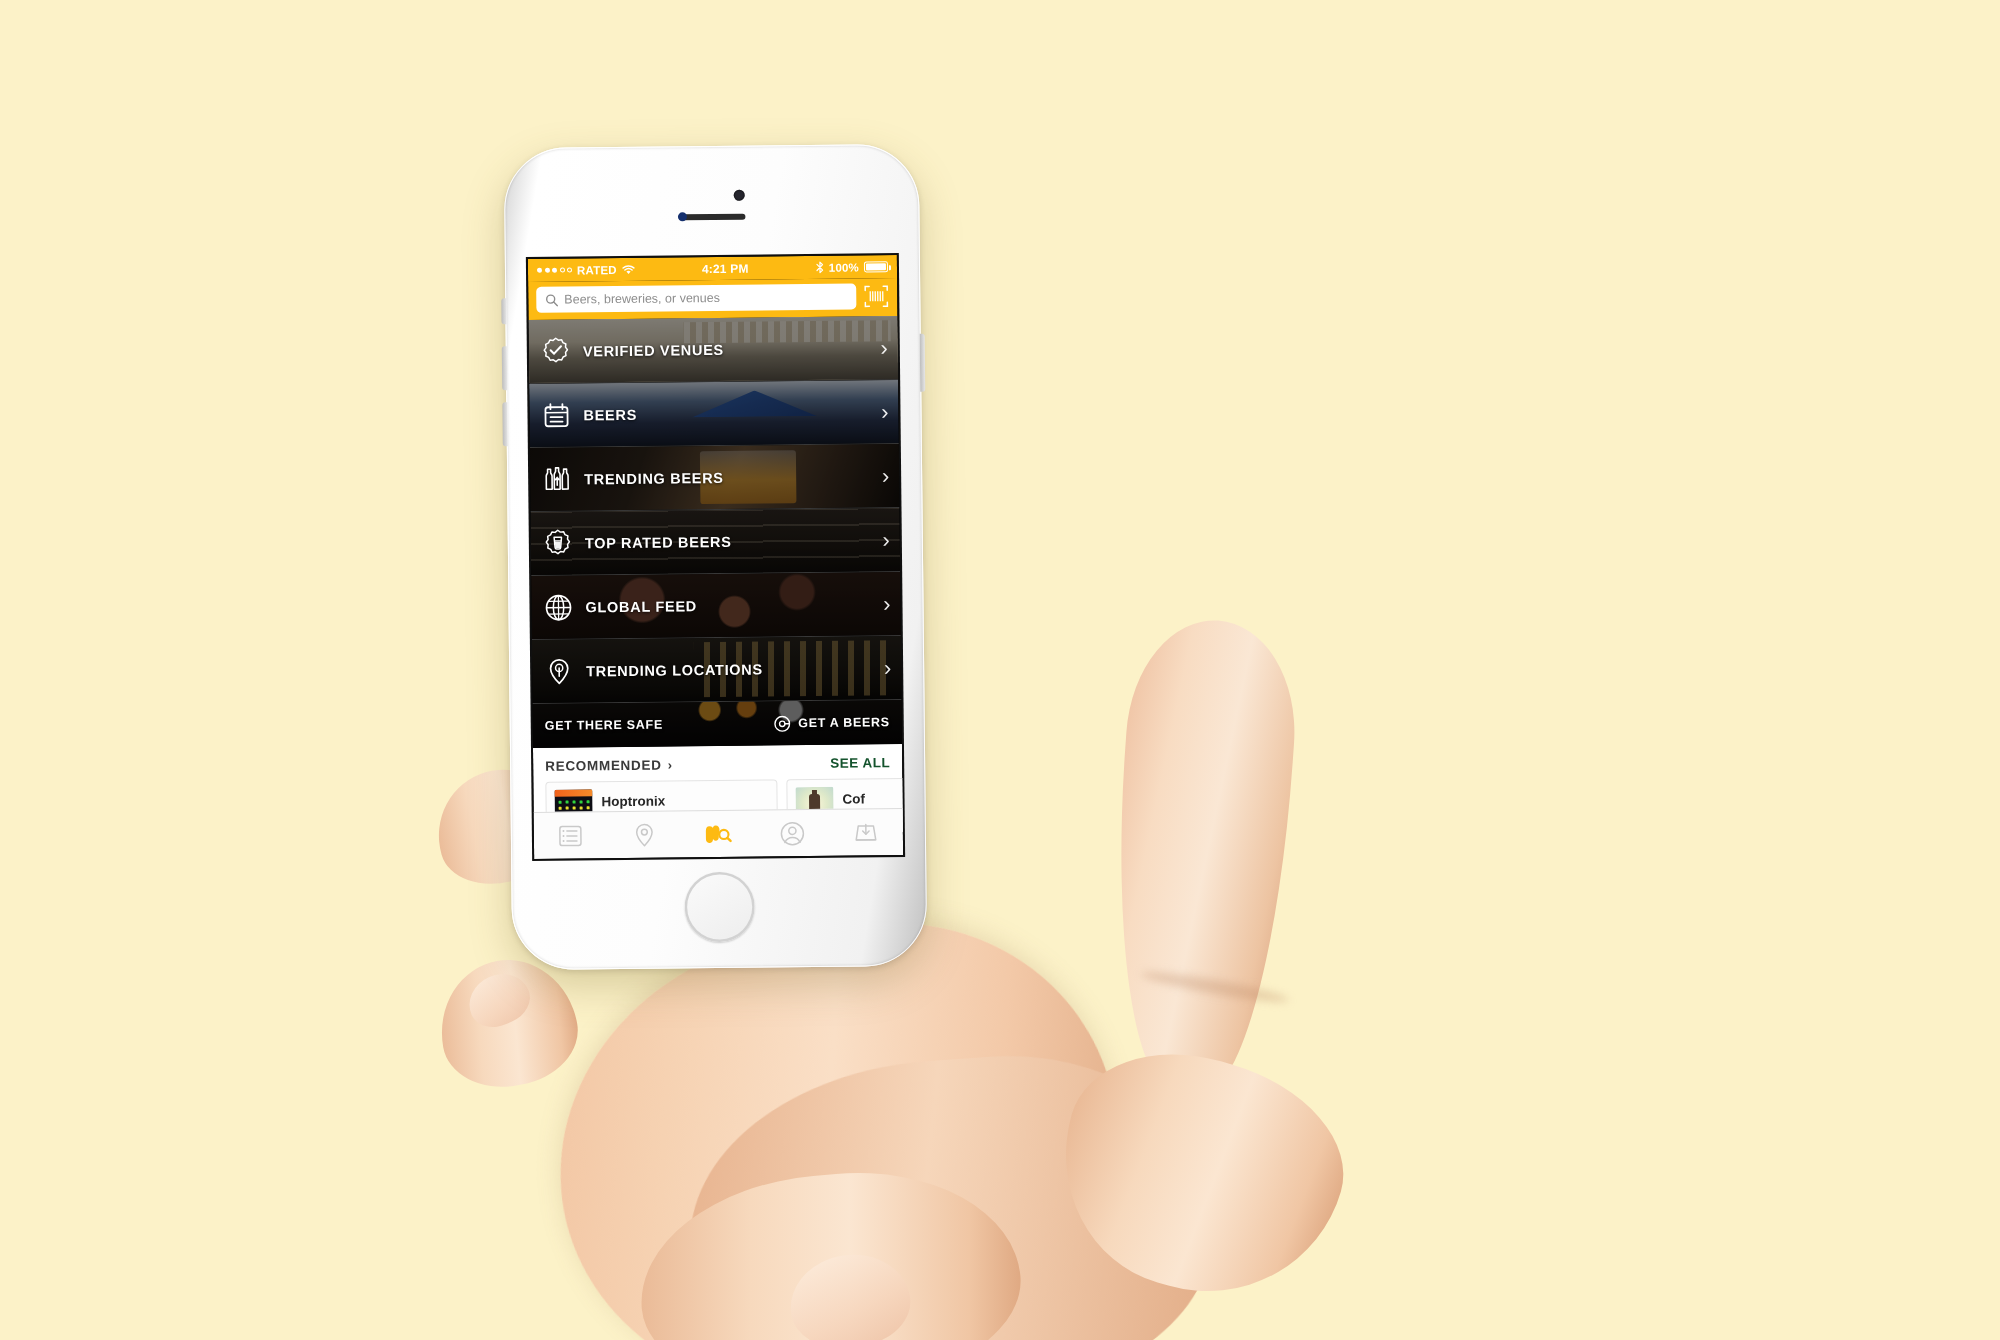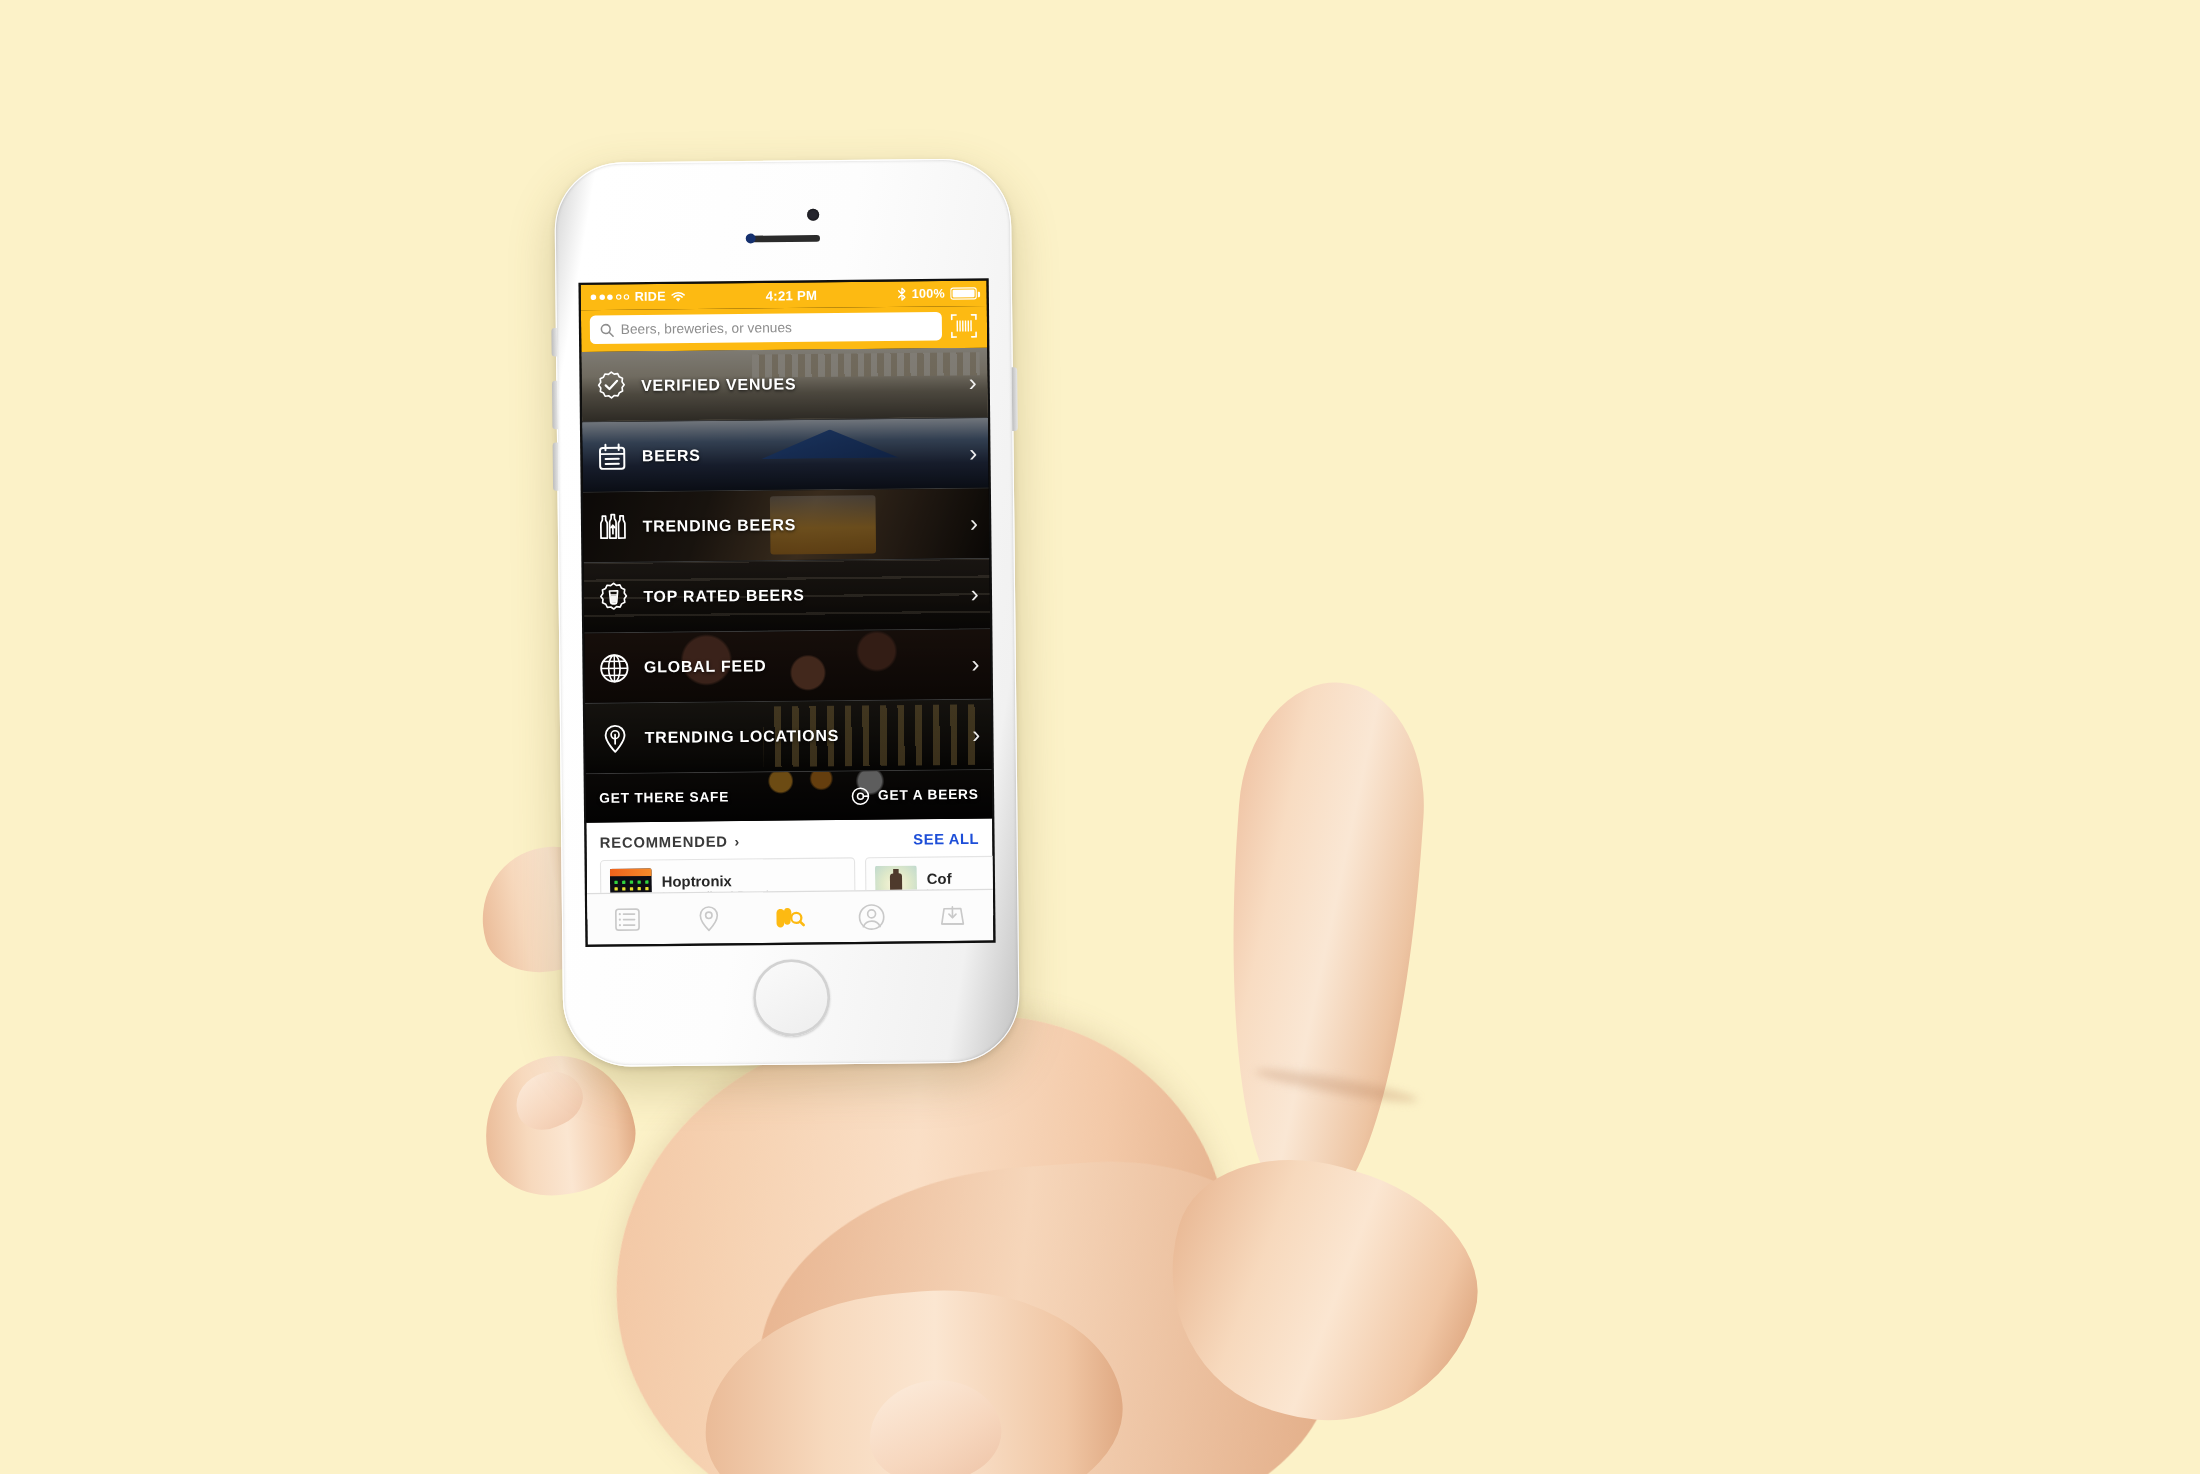--- a/index.html
+++ b/index.html
@@ -123,21 +123,21 @@
     text-shadow:0 1px 3px rgba(0,0,0,.9); }
   .ride-right{ position:relative; margin-left:auto; display:flex; align-items:center; gap:7px;
     color:#fff; font-size:12.5px; font-weight:700; letter-spacing:.7px;
     text-shadow:0 1px 3px rgba(0,0,0,.9); }
 
   
   .rec-wrap{ background:#fff; }
   .rec-head{ display:flex; align-items:center; padding:11px 12px 8px; }
   .rec-title{ color:#3a3a3a; font-size:13.5px; font-weight:700; letter-spacing:.7px; }
   .rec-arrow{ color:#3a3a3a; font-size:13px; margin-left:6px; font-weight:700; }
-  .rec-seeall{ margin-left:auto; color:#1d4ed8; font-size:13.5px; font-weight:700; letter-spacing:.5px; }
+  .rec-seeall{ margin-left:auto; color:#14532d; font-size:13.5px; font-weight:700; letter-spacing:.5px; }
 
   .rec-cards{ display:flex; gap:9px; padding:0 12px; }
   .rec-card{
     flex:0 0 232px; height:54px; background:#fdfdfd;
     border:1px solid #e4e4e4; border-radius:4px;
     display:flex; align-items:center; gap:9px; padding:6px 8px;
   }
   .rec-thumb{ width:38px; height:38px; flex:0 0 38px; border-radius:2px; overflow:hidden; }
   .rec-meta{ overflow:hidden; }
   .rec-name{ font-size:13.5px; font-weight:700; color:#262626; white-space:nowrap; }
@@ -211,21 +211,21 @@
 
     <div class="statusbar">
       <div class="sb-left">
         <div class="dots">
           <span class="dot"></span>
             <span class="dot"></span>
             <span class="dot"></span>
           <span class="dot hollow"></span>
             <span class="dot hollow"></span>
         </div>
-        <span>RIDE</span>
+        <span>RATED</span>
         <svg width="13" height="10" viewBox="0 0 13 10">
           <path d="M6.5 9.2 L4.4 6.7a3.3 3.3 0 0 1 4.2 0z" fill="#fff"></path>
           <path d="M2.9 5.1a5.6 5.6 0 0 1 7.2 0" stroke="#fff" stroke-width="1.5" fill="none" stroke-linecap="round"></path>
           <path d="M1.1 3.1a8.2 8.2 0 0 1 10.8 0" stroke="#fff" stroke-width="1.5" fill="none" stroke-linecap="round"></path>
         </svg>
       </div>
       <div class="sb-center">4:21 PM</div>
       <div class="sb-right">
         <svg width="8" height="13" viewBox="0 0 8 13">
           <path d="M1 3.4 L6.6 9.3 L4 11.8 V1.2 L6.6 3.7 L1 9.6" stroke="#fff" stroke-width="1.2" fill="none" stroke-linejoin="round" stroke-linecap="round"></path>

